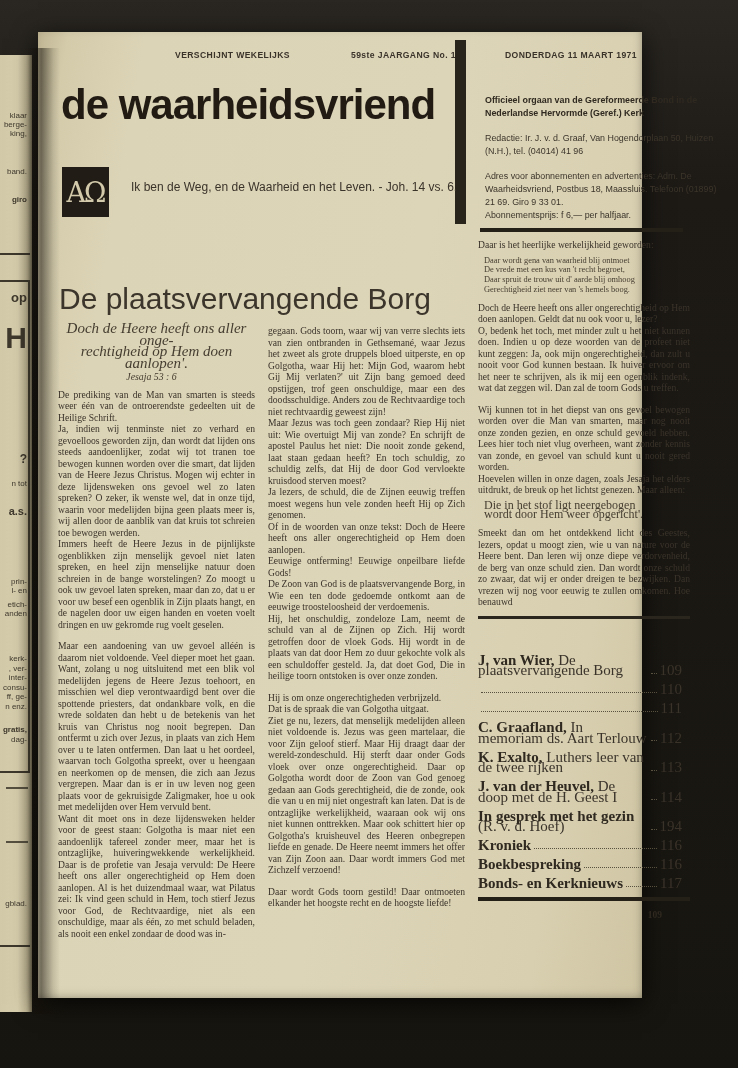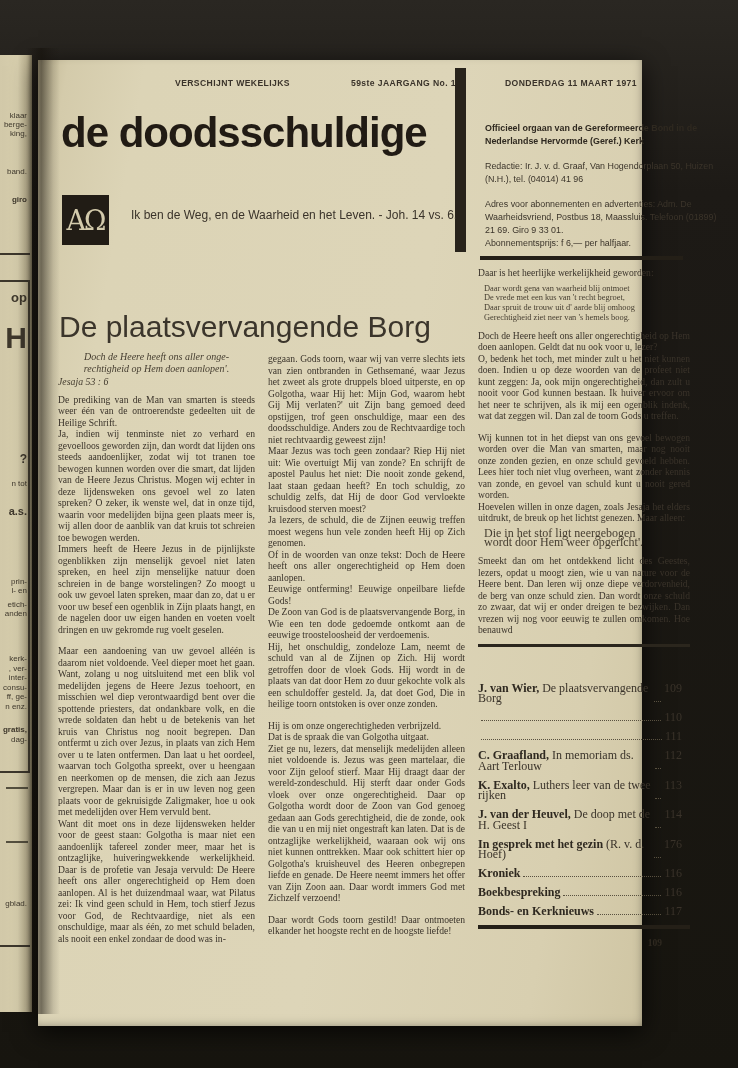--- a/index.html
+++ b/index.html
@@ -19,21 +19,21 @@
   .strip-hline{position:absolute;left:0;height:2px;background:#3d372c;width:30px}
   .strip-dash{position:absolute;right:4px;height:2px;background:#55503f;width:22px}
   .strip-vline{position:absolute;left:28px;top:225px;width:2px;height:491px;background:#474133}
   
   .gutter{
     position:absolute;left:26px;top:48px;width:34px;height:966px;z-index:5;pointer-events:none;
     background:linear-gradient(90deg,rgba(18,14,8,0) 0%,rgba(18,14,8,.52) 45%,rgba(18,14,8,.12) 80%,rgba(18,14,8,0) 100%);
   }
   
   .page{
-    position:absolute;left:38px;top:60px;width:604px;height:966px;z-index:2;
+    position:absolute;left:38px;top:32px;width:604px;height:966px;z-index:2;
     background:linear-gradient(100deg,#c0b694 0%,#d4cbab 4%,#dcd4b6 14%,#ddd5b8 55%,#d8cfb0 85%,#cfc5a3 100%);
     box-shadow:0 6px 24px rgba(0,0,0,.75), inset -5px 0 12px -8px rgba(0,0,0,.45), inset 0 -6px 14px -10px rgba(0,0,0,.5);
     color:#3a332a;
   }
   .topline span{position:absolute;top:18px;font-size:8.6px;font-weight:bold;
     letter-spacing:.4px;color:#45
 3d31;white-space:nowrap}
   .tl-left{left:137px}.tl-center{left:313px}.tl-right{left:467px}
   .divider-bar{position:absolute;left:417px;top:8px;width:11px;height:184px;background:#28231b}
   .masthead{
@@ -55,32 +55,32 @@
   .main{position:absolute;left:20px;top:207px;width:652px;
     display:grid;grid-template-columns:197px 197px 212px;column-gap:13px;
     font-family:"Liberation Serif","DejaVu Serif",serif;}
   .article-title{
     position:absolute;left:1px;top:44px;margin:0;font-family:"Liberation Sans",sans-serif;
     font-weight:400;font-size:30px;line-height:32px;color:#3b352b;white-space:nowrap;
   }
   .col{min-width:0}
   .col1{padding-top:84px}
   .col2{padding-top:86px}
-  .intro{font-style:italic;font-size:10px;line-height:11.5px;text-align:center;color:#453d30;margin-bottom:2px}
-  .intro-ref{font-style:italic;font-size:9.8px;line-height:11.5px;text-align:left;padding-right:10px;color:#453d30;margin-bottom:6px}
+  .intro{font-style:italic;font-size:15px;line-height:11.5px;text-align:center;color:#453d30;margin-bottom:2px}
+  .intro-ref{font-style:italic;font-size:9.8px;line-height:11.5px;text-align:center;padding-right:10px;color:#453d30;margin-bottom:6px}
   .para{margin:0;font-size:9.6px;line-height:11.5px;text-align:justify;color:#3a332a}
   .para.gap{margin-top:10px}
   .poem{margin:5px 0 7px 6px;font-size:8.4px;line-height:9.8px;color:#453d30}
   .quote{margin:5px 0 7px 6px;font-size:12px;line-height:9.8px;color:#453d30}
   .col3-rule{height:3px;background:#2b261d;margin-top:8px}
   
   .inhoud{margin-top:36px}
   .inhoud-title{font-family:"Liberation Sans",sans-serif;font-style:italic;font-weight:bold;
     font-size:15px;color:#312b22;margin:0 0 16px 0}
-  .toc-item{display:flex;font-size:12px;line-height:10.5px;margin-bottom:8.5px;color:#3a332a;padding-right:8px}
+  .toc-item{display:flex;align-items:flex-end;font-size:15px;line-height:10.5px;margin-bottom:8.5px;color:#3a332a;padding-right:8px}
   .toc-label{flex:0 1 auto}
   .toc-author{font-weight:bold;color:#2f2920}
   .toc-leader{flex:1 1 8px;border-bottom:1.5px dotted #595140;margin:0 3px 2px 3px;min-width:6px}
   .toc-page{flex:none}
   .bottom-rule{height:4px;background:#241f17;margin-top:2px}
   .page-num{text-align:right;padding-right:28px;margin-top:9px;font-weight:bold;font-size:9.5px;color:#2f2920}
 </style>
 </head>
 <body>
 
@@ -123,21 +123,21 @@
 <div class="page">
 
   <div class="topline">
     <span class="tl-left">VERSCHIJNT WEKELIJKS</span>
     <span class="tl-center">59ste JAARGANG No. 10</span>
     <span class="tl-right">DONDERDAG 11 MAART 1971</span>
   </div>
 
   <div class="divider-bar"></div>
 
-  <h1 class="masthead">de doodsschuldige</h1>
+  <h1 class="masthead">de waarheidsvriend</h1>
 
   <div class="logo">
     <span>ΑΩ</span>
   </div>
   <p class="motto">Ik ben de Weg, en de Waarheid en het Leven. - Joh. 14 vs. 6.</p>
 
   <div class="info">
     <p class="b">Officieel orgaan van de Gereformeerde Bond in de Nederlandse Hervormde (Geref.) Kerk</p>
     <p>Redactie: Ir. J. v. d. Graaf, Van Hogendorp­laan 50, Huizen (N.H.), tel. (04014) 41 96</p>
     <p style="margin-bottom:0">Adres voor abonnementen en advertenties: Adm. De Waarheidsvriend, Postbus 18, Maas­sluis. Telefoon (01899) 21 69. Giro 9 33 01.</p>
@@ -230,21 +230,21 @@
             <span class="toc-page">113</span>
           </div>
             <div class="toc-item">
             <span class="toc-label"><span class="toc-author">J. van der Heuvel,</span><span> De doop met de H. Geest I</span></span>
             <span class="toc-leader"></span>
             <span class="toc-page">114</span>
           </div>
             <div class="toc-item">
             <span class="toc-label"><span class="toc-author">In gesprek met het gezin</span><span> (R. v. d. Hoef)</span></span>
             <span class="toc-leader"></span>
-            <span class="toc-page">176</span>
+            <span class="toc-page">194</span>
           </div>
             <div class="toc-item">
             <span class="toc-label"><span class="toc-author">Kroniek</span><span></span></span>
             <span class="toc-leader"></span>
             <span class="toc-page">116</span>
           </div>
             <div class="toc-item">
             <span class="toc-label"><span class="toc-author">Boekbespreking</span><span></span></span>
             <span class="toc-leader"></span>
             <span class="toc-page">116</span>

